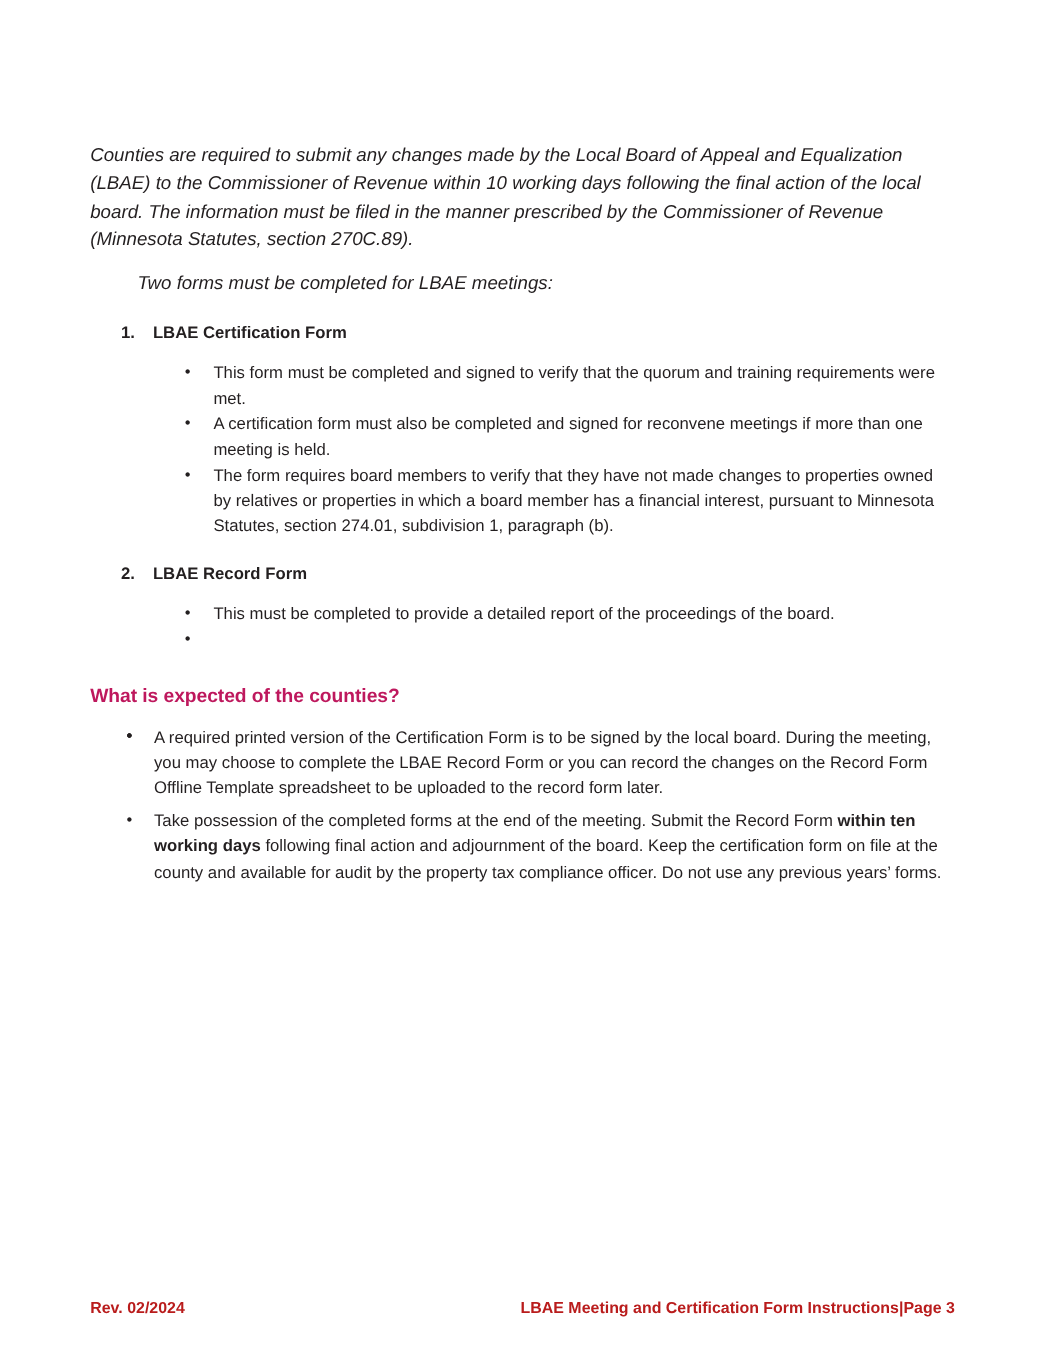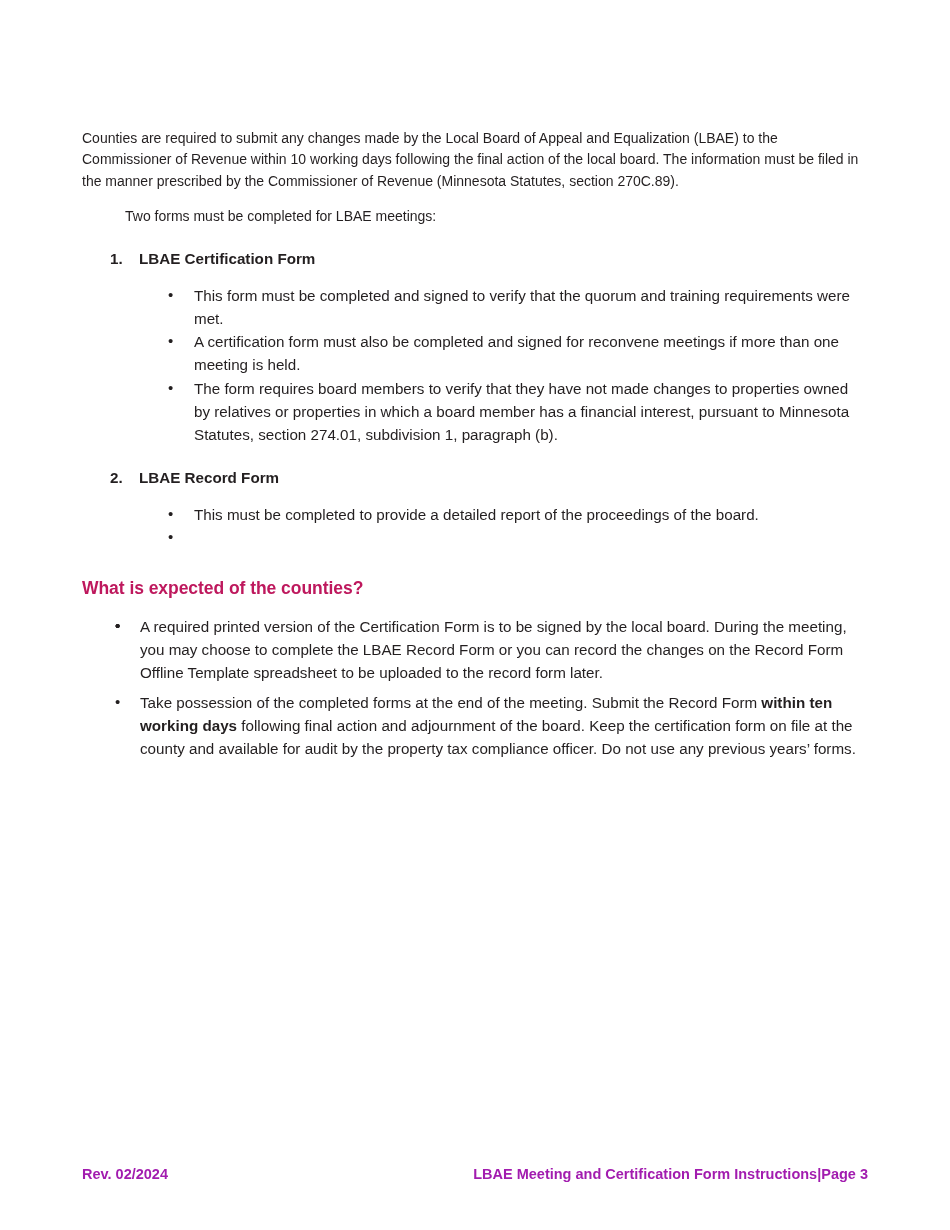--- a/index.html
+++ b/index.html
@@ -41,24 +41,25 @@
     color: #be185d;
     font-size: 17.5px;
     font-weight: bold;
     letter-spacing: -0.05px;
     line-height: 1.2;
     margin: 0 0 16px 0;
   }
 
   
   .para {
-    font-size: 14px;
+    font-size: 17px;
     line-height: 1.52;
     margin: 0 0 14px 0;
     text-align: left;
+    font-style: italic;
   }
   .para.tight { margin-bottom: 0; margin-left: 43px; }
 
   
   .numlist {
     list-style: none;
     margin: 0;
     padding: 0;
   }
   .numitem {
@@ -115,27 +116,27 @@
 
   .section-gap { height: 52px; }
 
   strong { font-weight: bold; }
 
   
   .footer {
     position: absolute;
     left: 82px;
     right: 82px;
-    bottom: 48px;
+    bottom: 32px;
     display: flex;
     justify-content: space-between;
     align-items: baseline;
     font-size: 14.5px;
     font-weight: bold;
-    color: #a21caf;
+    color: #b91c1c;
   }
   .footer-right { white-space: pre; margin-top: 21px; }
 </style>
 </head>
 <body>
 
 <div class="page">
 
   <div class="content">
 

